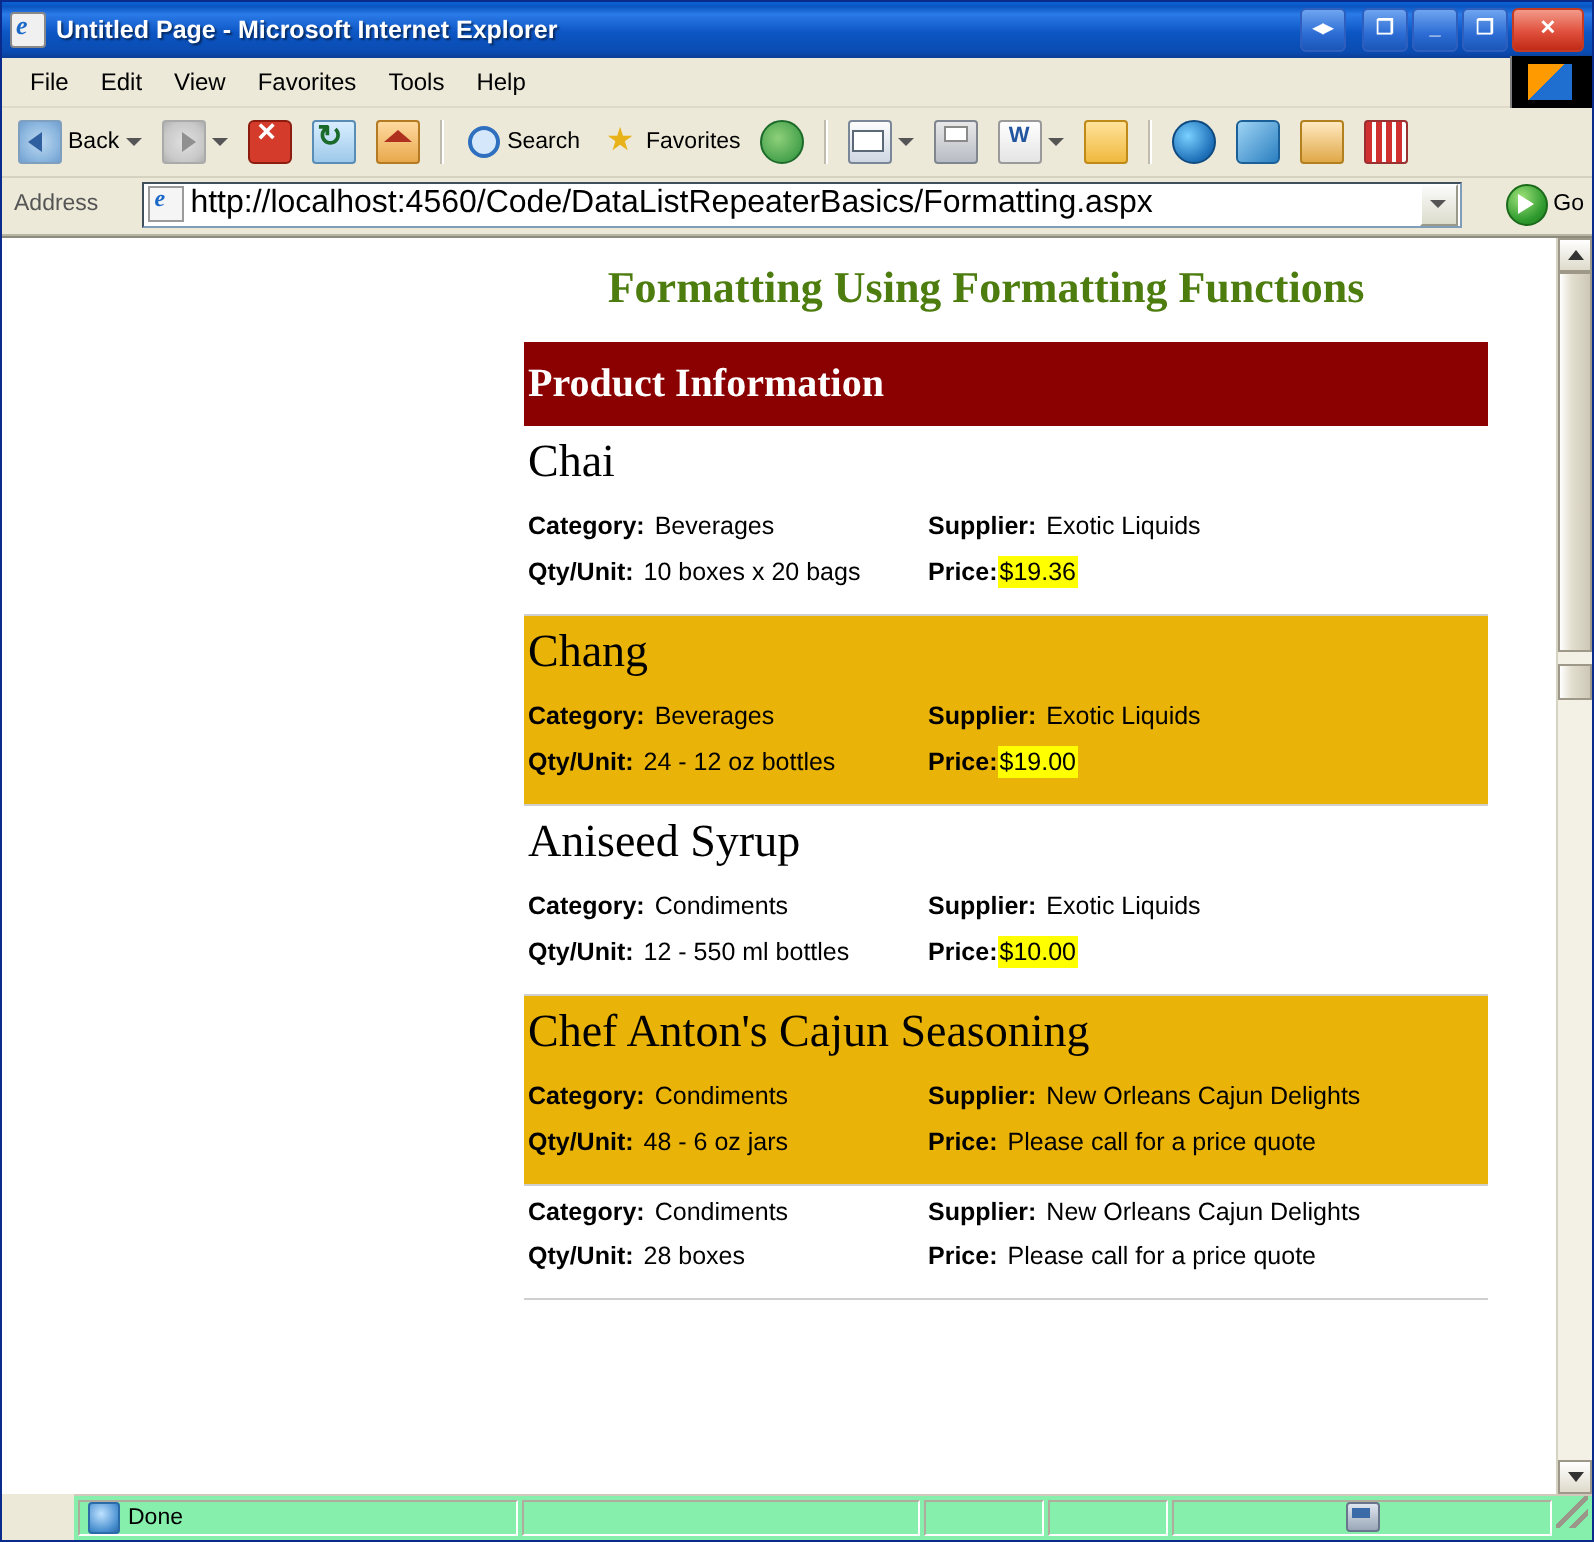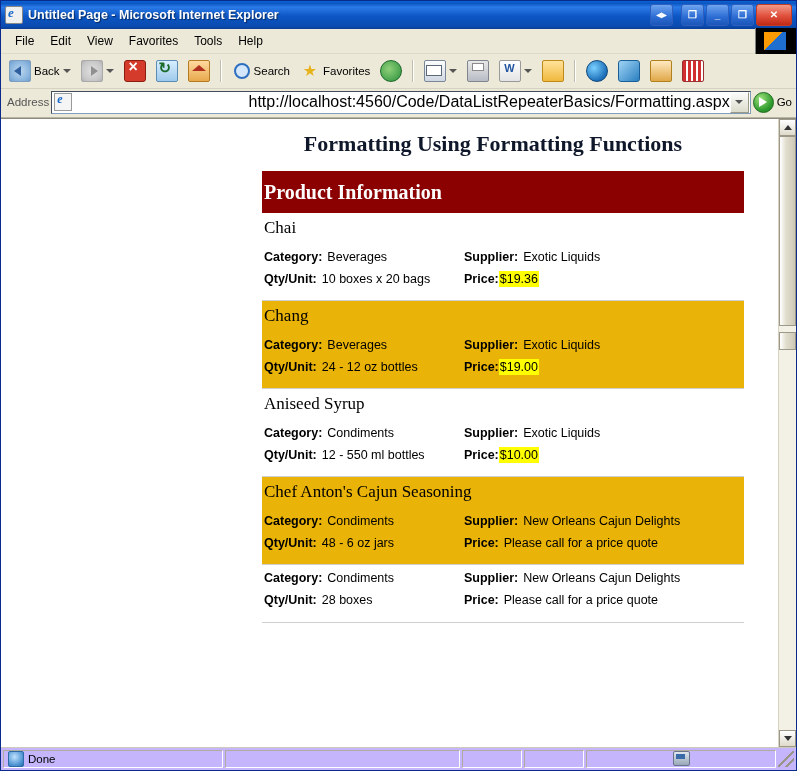--- a/index.html
+++ b/index.html
@@ -299,22 +299,21 @@
   }
 
   
   .addressbar {
     height: 26px;
     background: #ece9d8;
     display: flex;
     align-items: center;
     padding: 0 4px 2px 6px;
     border-bottom: 1px solid #b9b5a5;
-    gap: 0;
-    text-align: right;
+    gap: 20px;
   }
   .addr-label {
     font-size: 11.5px;
     color: #555;
     padding-right: 2px;
   }
   .addr-input-wrap {
     flex: 1;
     height: 21px;
     background: #fff;
@@ -404,21 +403,21 @@
     padding: 8px 0 0 0;
   }
   .page-inner {
     width: 760px;
   }
 
   h1.page-title {
     font-family: "Liberation Serif", serif;
     font-size: 22px;
     font-weight: bold;
-    color: #0f172a;
+    color: #4d7c0f;
     margin: 4px 0 14px 0;
     text-align: center;
     width: 540px;
     margin-left: 222px;
   }
 
   .grid {
     width: 482px;
     margin-left: 261px;
   }
@@ -437,21 +436,21 @@
     padding: 2px 0 4px 2px;
     box-sizing: border-box;
     border-bottom: 1px solid #cfcfcf;
   }
   .item.alt {
     background: #eab308;
     border-bottom: 1px solid #cfcfcf;
   }
   .item-name {
     font-family: "Liberation Serif", serif;
-    font-size: 17px;
+    font-size: 23px;
     color: #000;
     padding: 3px 0 8px 0;
     line-height: 1.15;
   }
   .item-row {
     display: flex;
     font-size: 12.5px;
     color: #000;
     padding: 3px 0;
     line-height: 1.3;
@@ -525,27 +524,27 @@
     left: 0; right: 0;
     height: 18px;
     background: linear-gradient(to right, #ffffff, #e2dece 40%, #cdc8b6);
     border: 1px solid #9d9888;
     box-sizing: border-box;
   }
 
   
   .statusbar {
     height: 22px;
-    background: #c4b5fd;
+    background: #86efac;
     border-top: 1px solid #cfcabb;
     display: flex;
-    align-items: center;
     font-size: 11.5px;
     color: #000;
     flex: none;
+    margin-left: 36px;
   }
   .sb-pane {
     height: 18px;
     margin: 2px 0 2px 2px;
     border: 1px solid;
     border-color: #b0ab9c #ffffff #ffffff #b0ab9c;
     display: flex;
     align-items: center;
     padding: 0 4px;
     box-sizing: border-box;

